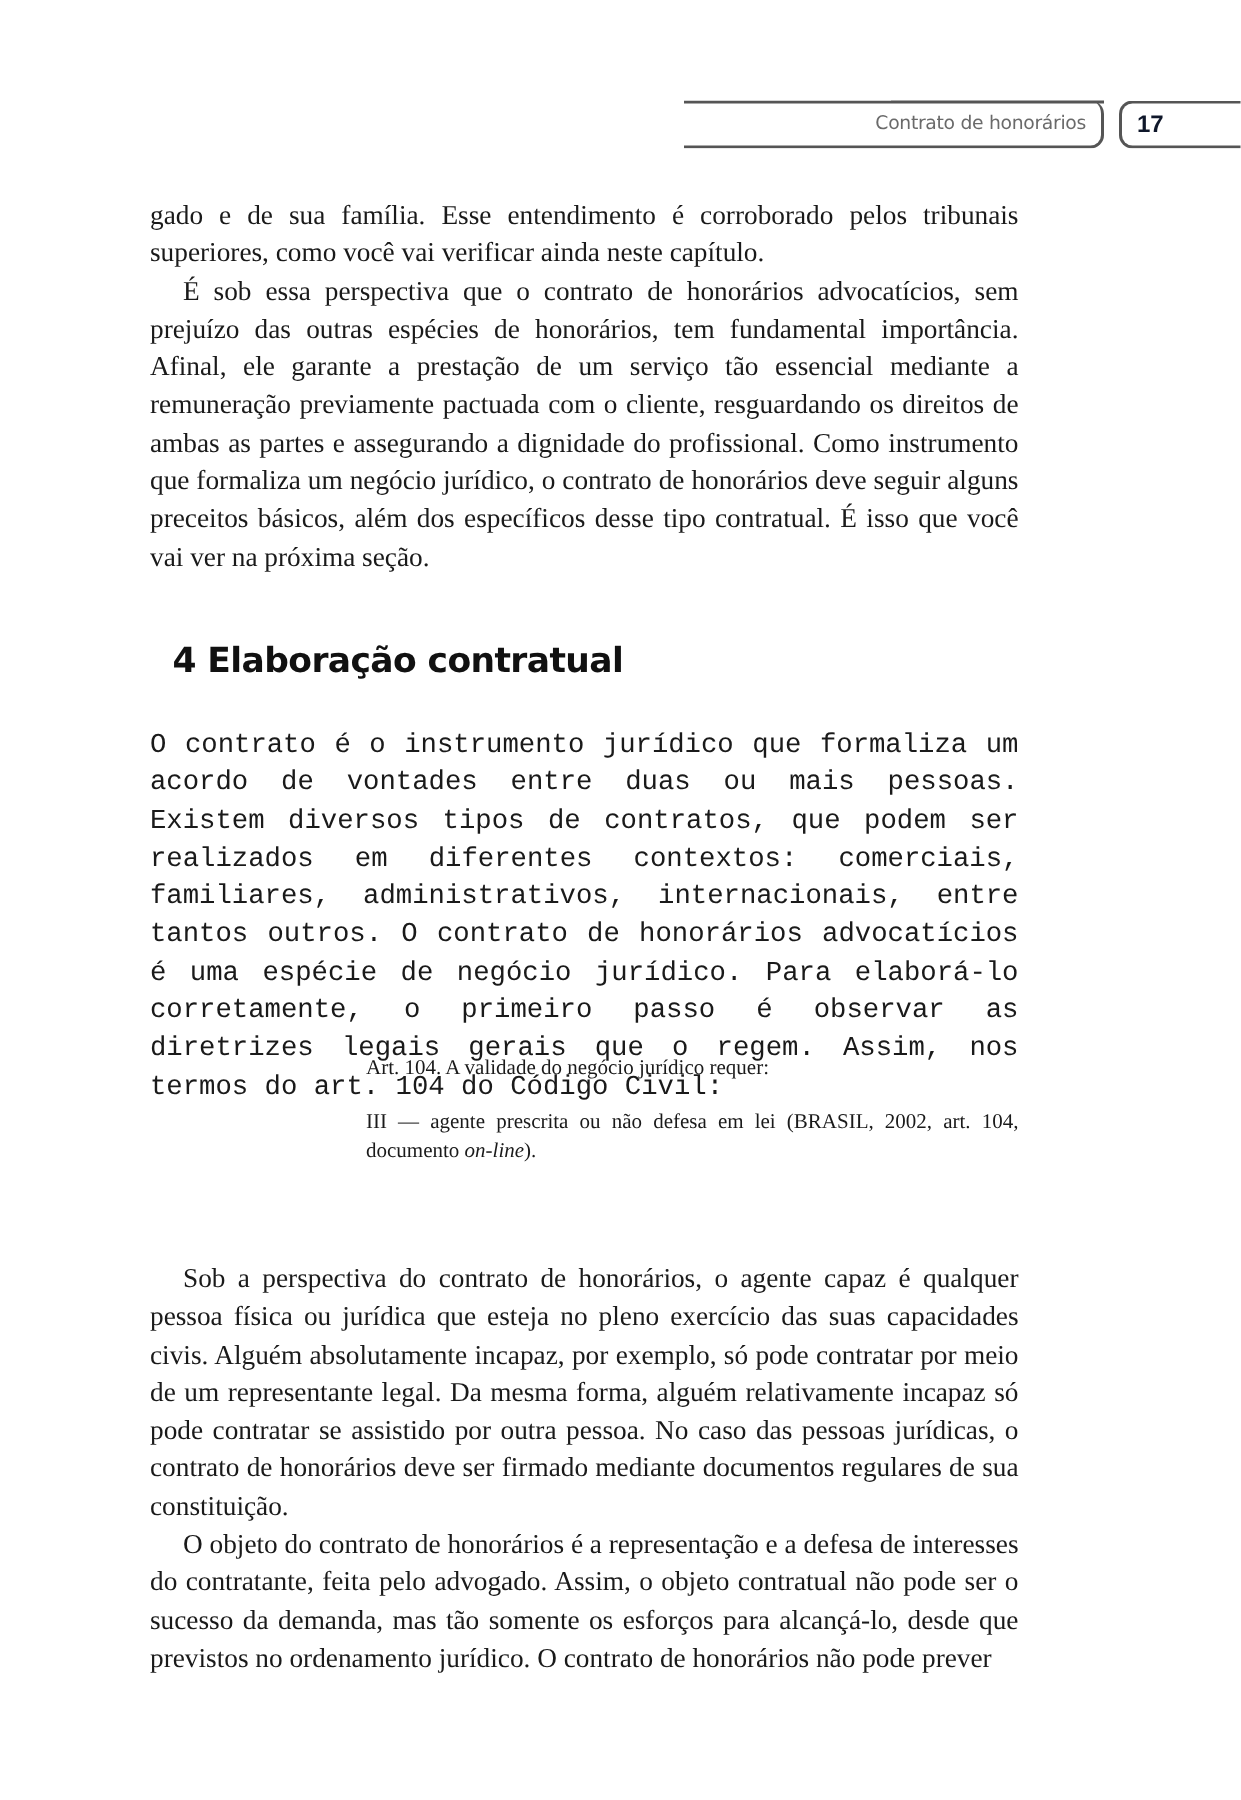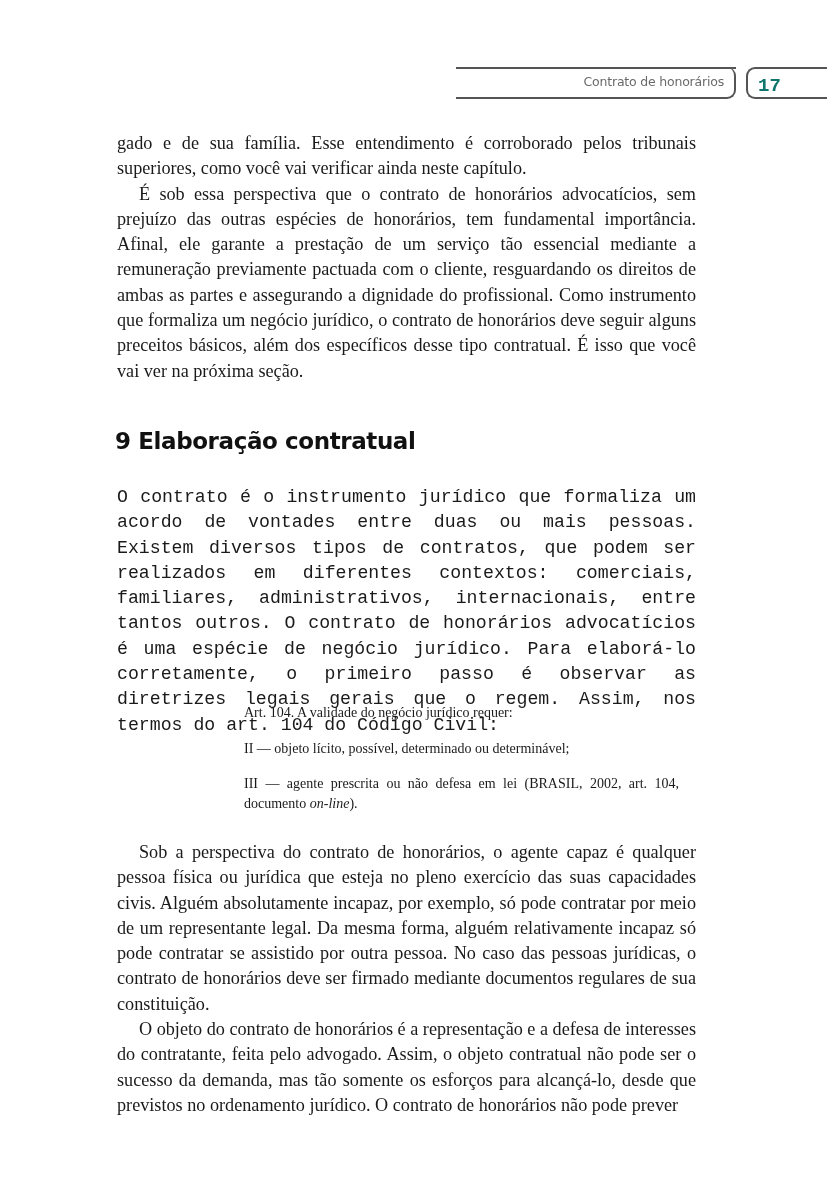--- a/index.html
+++ b/index.html
@@ -19,24 +19,24 @@
     font-family: "DejaVu Sans", sans-serif; font-size: 12.5px; color: #6a6a6a; letter-spacing: -0.2px;
   }
   .hdr-top-line { position: absolute; left: 456px; top: 51px; width: 280px; height: 2px; background: #555; }
   .hdr-page-box {
     position: absolute; left: 746px; top: 51px; width: 90px; height: 32px;
     border: 2px solid #555; border-right: none;
     border-top-left-radius: 9px; border-bottom-left-radius: 9px; box-sizing: border-box;
   }
   .hdr-page {
     position: absolute; left: 10px; top: 6px;
-    font-family: Liberation Mono, monospace; font-weight: bold; font-size: 19px; color: #0f766e;
+    font-family: Liberation Sans, sans-serif; font-weight: bold; font-size: 16px; color: #0f172a;
   }
   .content {
-    position: absolute; left: 117px; top: 131px; width: 579px;
+    position: absolute; left: 100px; top: 131px; width: 579px;
     font-family: "Liberation Serif", serif; font-size: 18.2px; line-height: 25.3px; color: #1a1a1a;
     text-align: justify;
   }
   .content p { margin: 0; }
   .indent { text-indent: 22px; }
   h2.section {
     position: absolute; left: 115px; top: 428px; margin: 0;
     font-family: "DejaVu Sans", sans-serif; font-weight: bold; font-size: 23px; color: #111; letter-spacing: -0.4px;
   }
   .content2 { top: 485px; font-family: Liberation Mono, monospace; }
@@ -58,28 +58,27 @@
   <div class="hdr-page-box">
     <span class="hdr-page">17</span>
   </div>
 </div>
 
 <div class="content">
   <p>gado e de sua família. Esse entendimento é corroborado pelos tribunais superiores, como você vai verificar ainda neste capítulo.</p>
   <p class="indent">É sob essa perspectiva que o contrato de honorários advocatícios, sem prejuízo das outras espécies de honorários, tem fundamental importância. Afinal, ele garante a prestação de um serviço tão essencial mediante a remuneração previamente pactuada com o cliente, resguardando os direitos de ambas as partes e assegurando a dignidade do profissional. Como instrumento que formaliza um negócio jurídico, o contrato de honorários deve seguir alguns preceitos básicos, além dos específicos desse tipo contratual. É isso que você vai ver na próxima seção.</p>
 </div>
 
-<h2 class="section">9 Elaboração contratual</h2>
+<h2 class="section">4 Elaboração contratual</h2>
 
 <div class="content content2">
   <p>O contrato é o instrumento jurídico que formaliza um acordo de vontades entre duas ou mais pessoas. Existem diversos tipos de contratos, que podem ser realizados em diferentes contextos: comerciais, familiares, administrativos, internacionais, entre tantos outros. O contrato de honorários advocatícios é uma espécie de negócio jurídico. Para elaborá-lo corretamente, o primeiro passo é observar as diretrizes legais gerais que o regem. Assim, nos termos do art. 104 do Código Civil:</p>
 </div>
 
 <div class="quote">
   <p style="text-align:left">Art. 104. A validade do negócio jurídico requer:</p>
-  <p style="text-align:left">II — objeto lícito, possível, determinado ou determinável;</p>
   <p><span>III — agente prescrita ou não defesa em lei (BRASIL, 2002, art. 104, documento </span><em>on-line</em><span>).</span></p>
 </div>
 
 <div class="content content3">
   <p class="indent">Sob a perspectiva do contrato de honorários, o agente capaz é qualquer pessoa física ou jurídica que esteja no pleno exercício das suas capacidades civis. Alguém absolutamente incapaz, por exemplo, só pode contratar por meio de um representante legal. Da mesma forma, alguém relativamente incapaz só pode contratar se assistido por outra pessoa. No caso das pessoas jurídicas, o contrato de honorários deve ser firmado mediante documentos regulares de sua constituição.</p>
   <p class="indent">O objeto do contrato de honorários é a representação e a defesa de interesses do contratante, feita pelo advogado. Assim, o objeto contratual não pode ser o sucesso da demanda, mas tão somente os esforços para alcançá-lo, desde que previstos no ordenamento jurídico. O contrato de honorários não pode prever</p>
 </div>
 
 </body></html>

